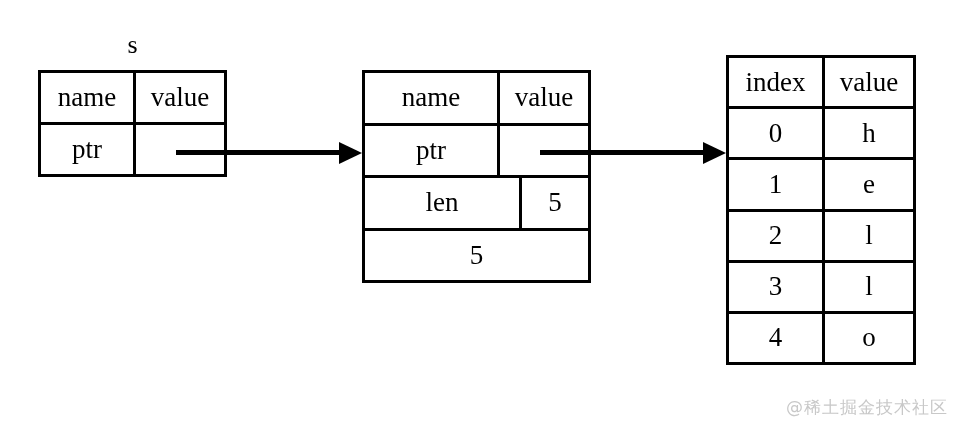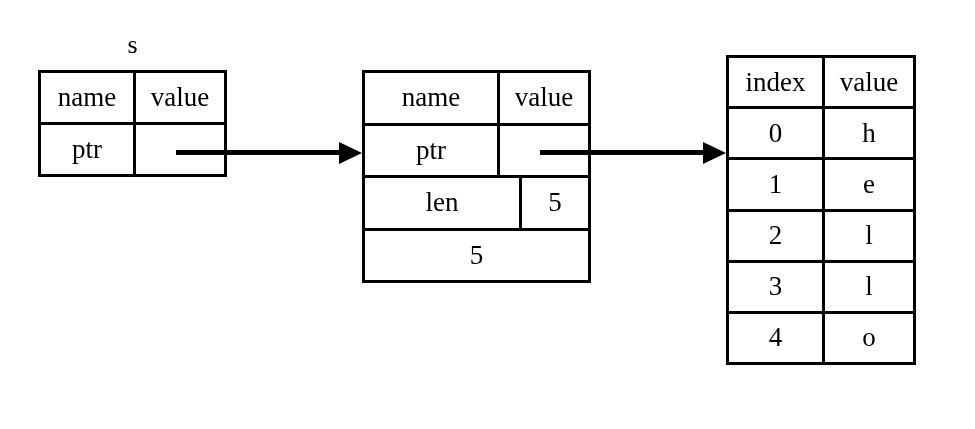--- a/index.html
+++ b/index.html
@@ -155,14 +155,15 @@
     <div class="trow">
       <div class="tcell left-col" style="width:96px;">3</div>
       <div class="tcell" style="flex:1;">l</div>
     </div>
     <div class="trow">
       <div class="tcell left-col" style="width:96px;">4</div>
       <div class="tcell" style="flex:1;">o</div>
     </div>
   </div>
 
+  <div class="watermark" style="left:786px; top:396px;">@稀土掘金技术社区</div>
 
 </div>
 
 </body></html>

